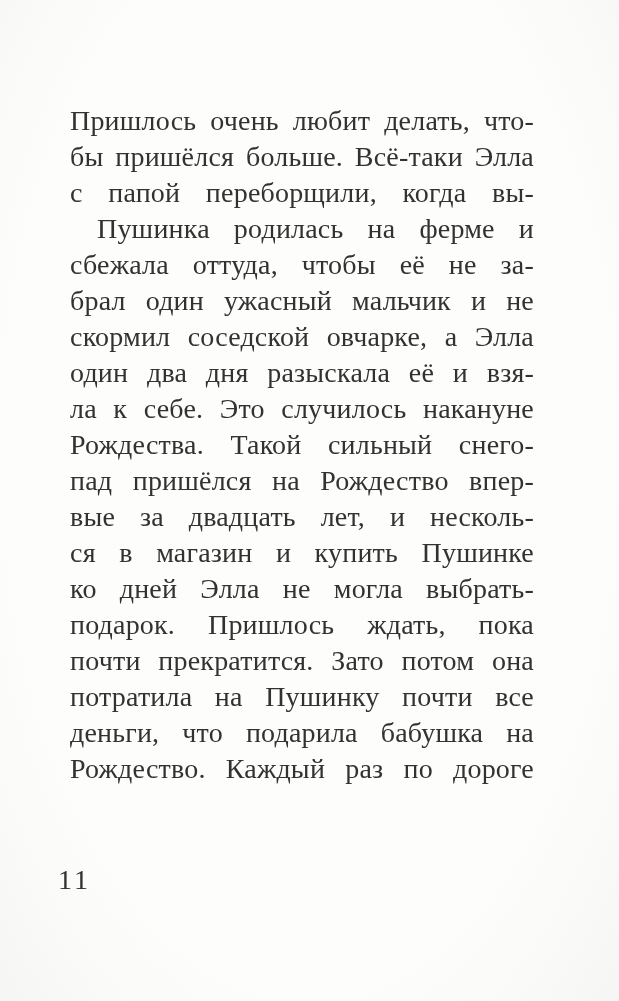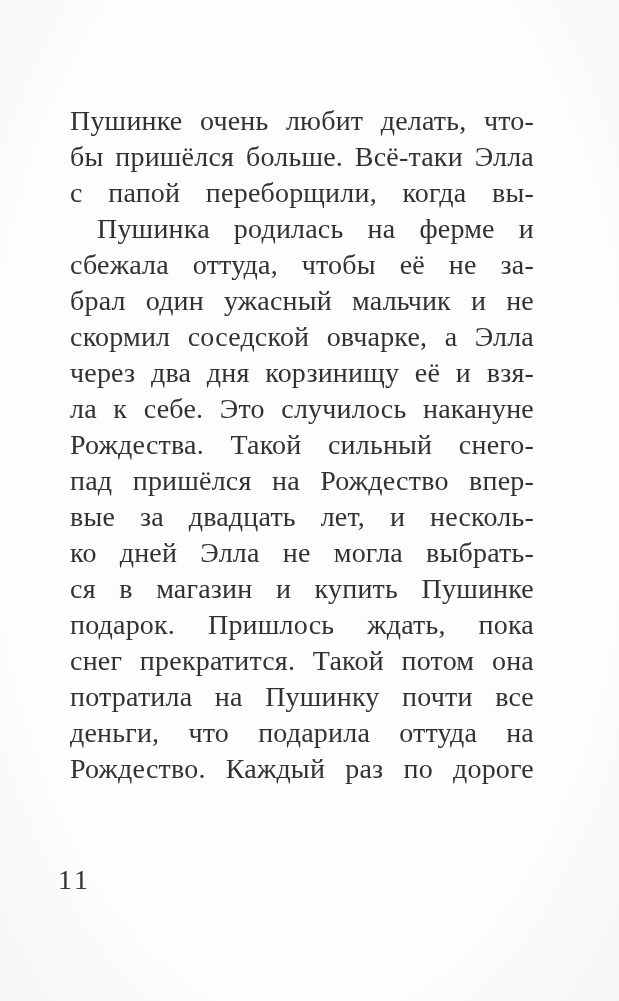--- a/index.html
+++ b/index.html
@@ -53,34 +53,34 @@
     line-height: 36px;
     letter-spacing: 3px;
     color: #333131;
   }
 </style>
 </head>
 <body>
 
 <div class="page" style="background-color: rgb(253, 253, 252);">
   <div class="text-block" id="text-block" style="color: rgb(51, 49, 49);">
-      <div class="line">Пушинке очень любит делать, что-</div>
+      <div class="line">Пришлось очень любит делать, что-</div>
       <div class="line">бы пришёлся больше. Всё-таки Элла</div>
       <div class="line">с папой переборщили, когда вы-</div>
       <div class="line indent">Пушинка родилась на ферме и</div>
       <div class="line">сбежала оттуда, чтобы её не за-</div>
       <div class="line">брал один ужасный мальчик и не</div>
       <div class="line">скормил соседской овчарке, а Элла</div>
-      <div class="line">через два дня корзинищу её и взя-</div>
+      <div class="line">один два дня разыскала её и взя-</div>
       <div class="line">ла к себе. Это случилось накануне</div>
       <div class="line">Рождества. Такой сильный снего-</div>
       <div class="line">пад пришёлся на Рождество впер-</div>
       <div class="line">вые за двадцать лет, и несколь-</div>
+      <div class="line">ся в магазин и купить Пушинке</div>
       <div class="line">ко дней Элла не могла выбрать-</div>
-      <div class="line">ся в магазин и купить Пушинке</div>
       <div class="line">подарок. Пришлось ждать, пока</div>
-      <div class="line">снег прекратится. Такой потом она</div>
+      <div class="line">почти прекратится. Зато потом она</div>
       <div class="line">потратила на Пушинку почти все</div>
-      <div class="line">деньги, что подарила оттуда на</div>
+      <div class="line">деньги, что подарила бабушка на</div>
       <div class="line">Рождество. Каждый раз по дороге</div>
     </div>
   <div class="page-number" style="color: rgb(51, 49, 49);">11</div>
 </div>
 
 </body></html>

